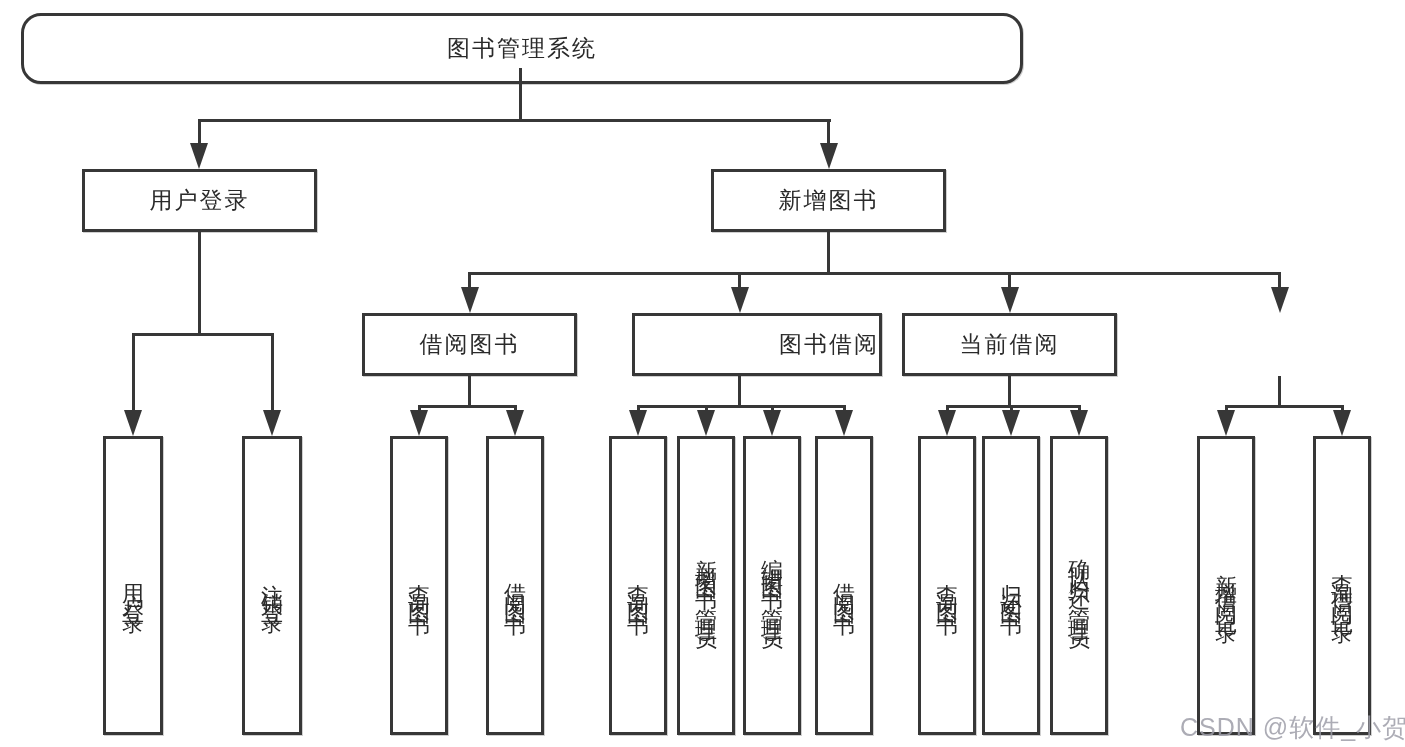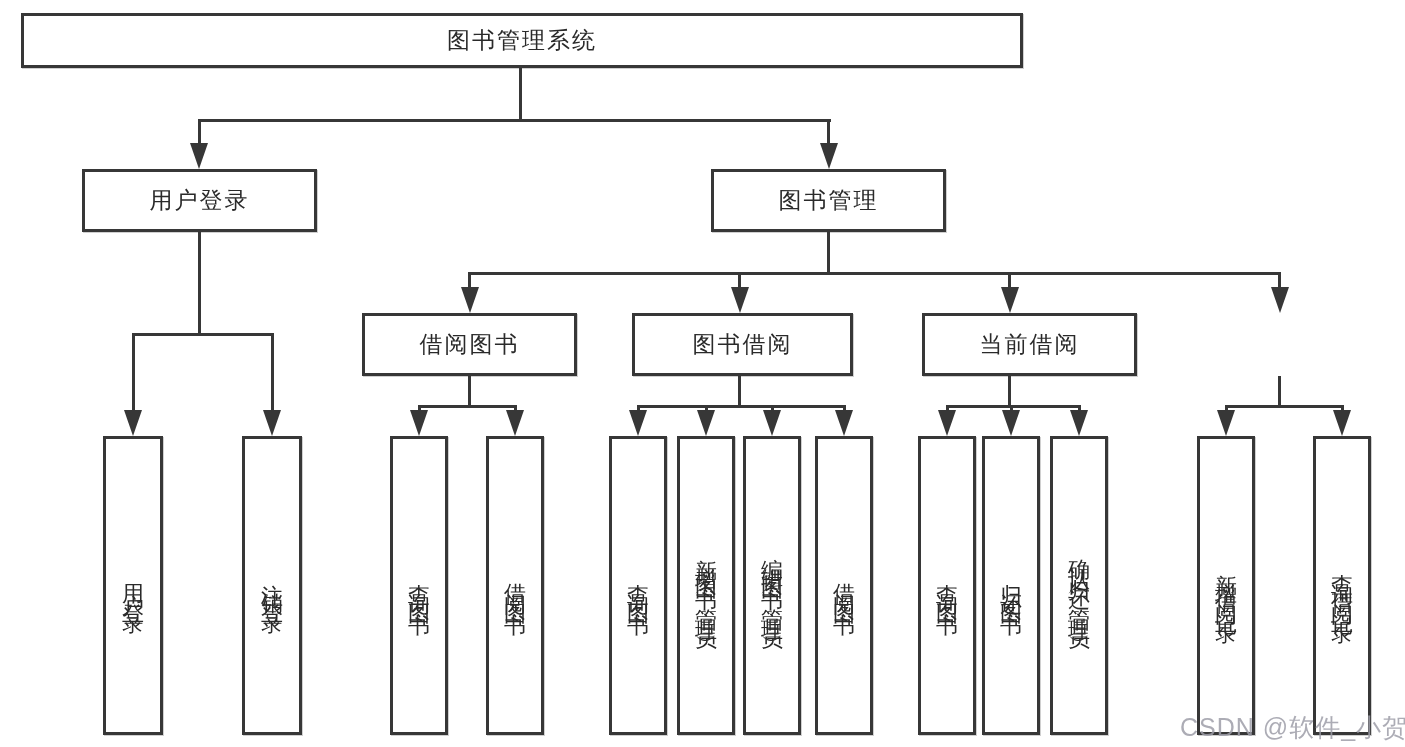--- a/index.html
+++ b/index.html
@@ -51,36 +51,36 @@
     letter-spacing: 1px;
     z-index: 10;
     white-space: nowrap;
   }
 </style>
 </head>
 <body>
 
 <div class="stage">
 
-  <div class="node" style="left:21px;top:13px;width:1002px;height:55px;">
+  <div class="node" style="left:21px;top:13px;width:1002px;height:71px;border-radius:20px;">
     <span class="lbl">图书管理系统</span>
   </div>
 
   <div class="vline" style="left:519px;top:68px;height:53px;"></div>
   <div class="hline" style="left:198px;top:119px;width:633px;"></div>
   <div class="vline" style="left:198px;top:119px;height:26px;"></div>
   <div class="arrow" style="left:190px;top:143px;"></div>
   <div class="vline" style="left:827px;top:119px;height:26px;"></div>
   <div class="arrow" style="left:820px;top:143px;"></div>
 
   <div class="node" style="left:82px;top:169px;width:235px;height:63px;">
     <span class="lbl">用户登录</span>
   </div>
   <div class="node" style="left:711px;top:169px;width:235px;height:63px;">
-    <span class="lbl">图书管理</span>
+    <span class="lbl">新增图书</span>
   </div>
 
   <div class="vline" style="left:198px;top:232px;height:103px;"></div>
   <div class="hline" style="left:132px;top:333px;width:141px;"></div>
   <div class="vline" style="left:132px;top:333px;height:80px;"></div>
   <div class="arrow" style="left:124px;top:410px;"></div>
   <div class="vline" style="left:271px;top:333px;height:80px;"></div>
   <div class="arrow" style="left:263px;top:410px;"></div>
 
   <div class="node leaf" style="left:103px;top:436px;width:60px;height:299px;">
@@ -97,24 +97,24 @@
   <div class="vline" style="left:738px;top:272px;height:18px;"></div>
   <div class="arrow" style="left:731px;top:287px;"></div>
   <div class="vline" style="left:1008px;top:272px;height:18px;"></div>
   <div class="arrow" style="left:1001px;top:287px;"></div>
   <div class="vline" style="left:1278px;top:272px;height:18px;"></div>
   <div class="arrow" style="left:1271px;top:287px;"></div>
 
   <div class="node" style="left:362px;top:313px;width:215px;height:63px;">
     <span class="lbl">借阅图书</span>
   </div>
-  <div class="node" style="left:632px;top:313px;width:221px;height:63px;">
+  <div class="node" style="left:632px;top:313px;width:250px;height:63px;justify-content:flex-end;">
     <span class="lbl">图书借阅</span>
   </div>
-  <div class="node" style="left:902px;top:313px;width:215px;height:63px;margin-left:20px;">
+  <div class="node" style="left:902px;top:313px;width:215px;height:63px;">
     <span class="lbl">当前借阅</span>
   </div>
 
   <div class="vline" style="left:468px;top:376px;height:31px;"></div>
   <div class="hline" style="left:418px;top:405px;width:97px;"></div>
   <div class="vline" style="left:418px;top:405px;height:8px;"></div>
   <div class="arrow" style="left:410px;top:410px;"></div>
   <div class="vline" style="left:514px;top:405px;height:8px;"></div>
   <div class="arrow" style="left:506px;top:410px;"></div>
 

